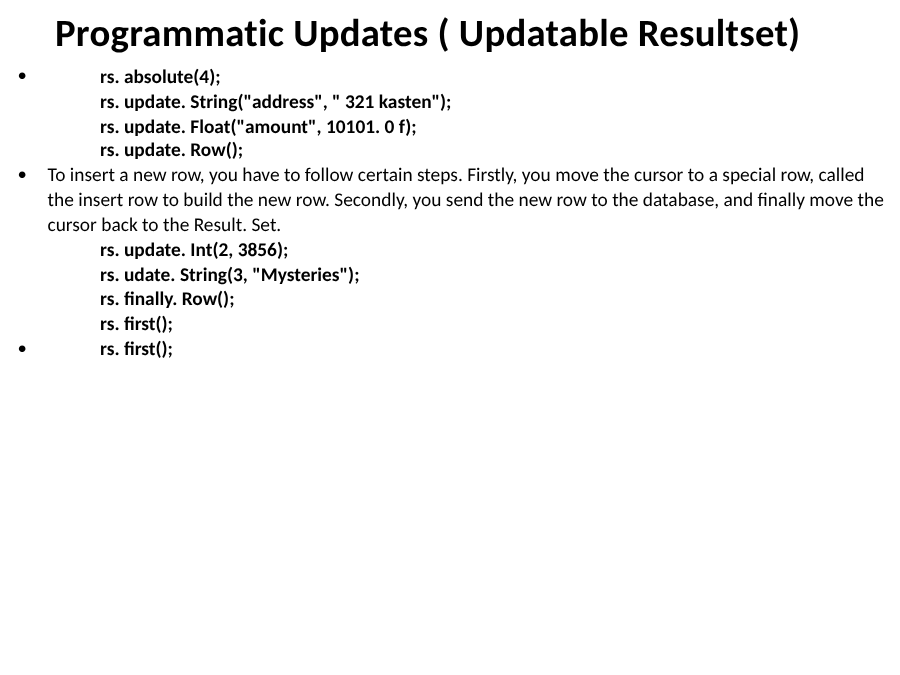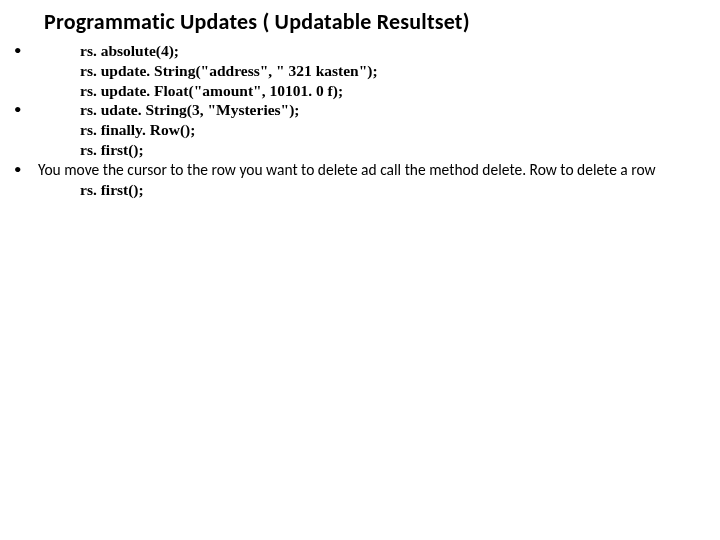--- a/index.html
+++ b/index.html
@@ -6,21 +6,21 @@
     body {
       width: 720px;
       height: 540px;
       background: #ffffff;
       font-family: Calibri, Arial, sans-serif;
       color: #000000;
       padding: 8px 12px 8px 8px;
       overflow: hidden;
     }
     .title {
-      font-size: 22px;
+      font-size: 31px;
       font-weight: bold;
       text-align: left;
       margin-left: 36px;
       margin-bottom: 6px;
       letter-spacing: 0.2px;
     }
     .bullet-list {
       list-style: none;
     }
     .bullet-item {
@@ -36,58 +36,59 @@
       text-align: left;
       padding-left: 6px;
       font-size: 15px;
     }
     .bullet-content {
       flex: 1;
     }
     .code-block {
       padding-left: 42px;
       font-weight: bold;
-      font-family: Liberation Serif, serif;
     }
     .code-line {
       line-height: 1.28;
     }
   </style>
 </head>
 <body>
 
 <div class="title">Programmatic Updates  ( Updatable Resultset)</div>
 
 <ul class="bullet-list">
 
   <li class="bullet-item">
     <span class="bullet-marker">•</span>
     <div class="bullet-content">
       <div class="code-block">
         <div class="code-line">rs. absolute(4);</div>
         <div class="code-line">rs. update. String("address", " 321 kasten");</div>
         <div class="code-line">rs. update. Float("amount", 10101. 0 f);</div>
+        <div class="code-line">rs. update. Row();</div>
       </div>
     </div>
   </li>
 
   <li class="bullet-item">
     <span class="bullet-marker">•</span>
     <div class="bullet-content">
+      <span>To insert a new row, you have to follow certain steps. Firstly, you move the cursor to a special row, called the insert row to build the new row. Secondly, you send the new row to the database, and finally move the cursor back to the Result. Set.</span>
       <div class="code-block">
+        <div class="code-line">rs. update. Int(2, 3856);</div>
         <div class="code-line">rs. udate. String(3, "Mysteries");</div>
         <div class="code-line">rs. finally. Row();</div>
         <div class="code-line">rs. first();</div>
       </div>
     </div>
   </li>
 
   <li class="bullet-item">
     <span class="bullet-marker">•</span>
     <div class="bullet-content">
-      <span>You move the cursor to the row you want to delete ad call the method delete. Row to delete a row</span>
       <div class="code-block">
         <div class="code-line">rs. first();</div>
       </div>
     </div>
   </li>
 
 </ul>
 
 </body></html>

